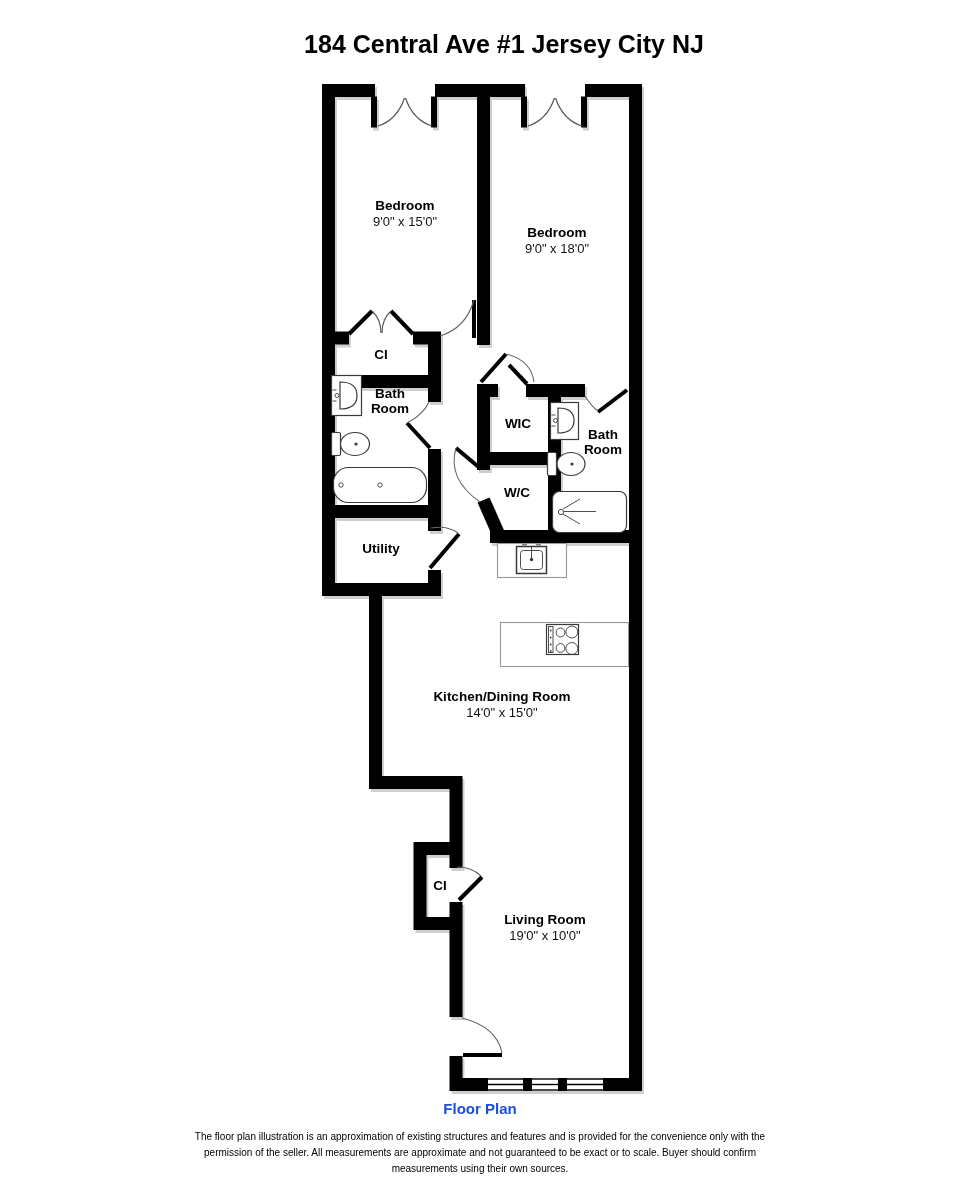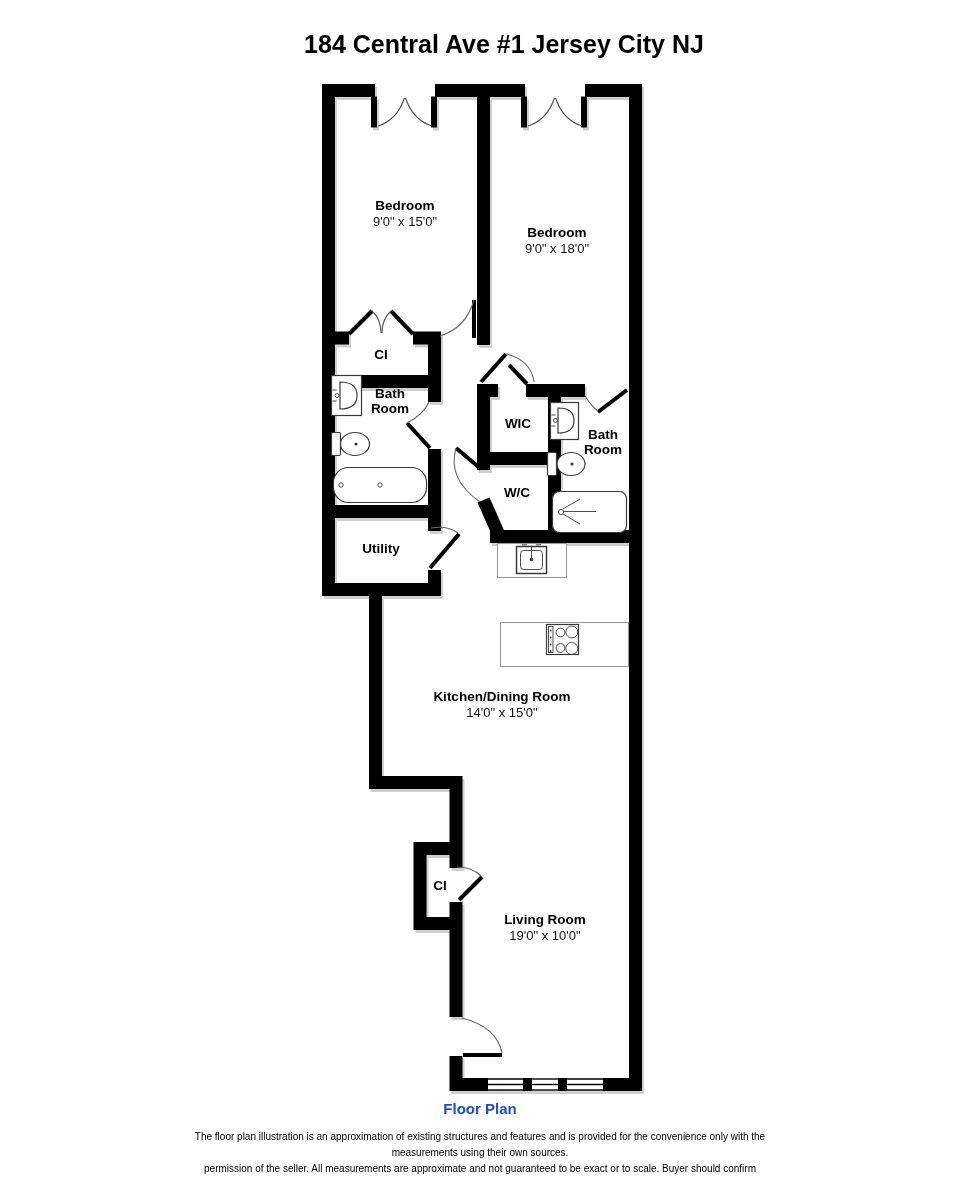--- a/index.html
+++ b/index.html
@@ -247,17 +247,17 @@
     <text class="room-name" x="440" y="890">CI</text>
 
     <text class="room-name" x="545" y="924">Living Room</text>
     <text class="room-dims" x="545" y="940">19'0" x 10'0"</text>
   </svg>
 
   <div id="plan-caption">Floor Plan</div>
 
   <div id="disclaimer">
     <div>The floor plan illustration is an approximation of existing structures and features and is provided for the convenience only with the</div>
+    <div>permission of the seller. All measurements are approximate and not guaranteed to be exact or to scale. Buyer should confirm</div>
     <div>measurements using their own sources.</div>
-    <div>permission of the seller. All measurements are approximate and not guaranteed to be exact or to scale. Buyer should confirm</div>
   </div>
 
 </div>
 
 </body></html>

